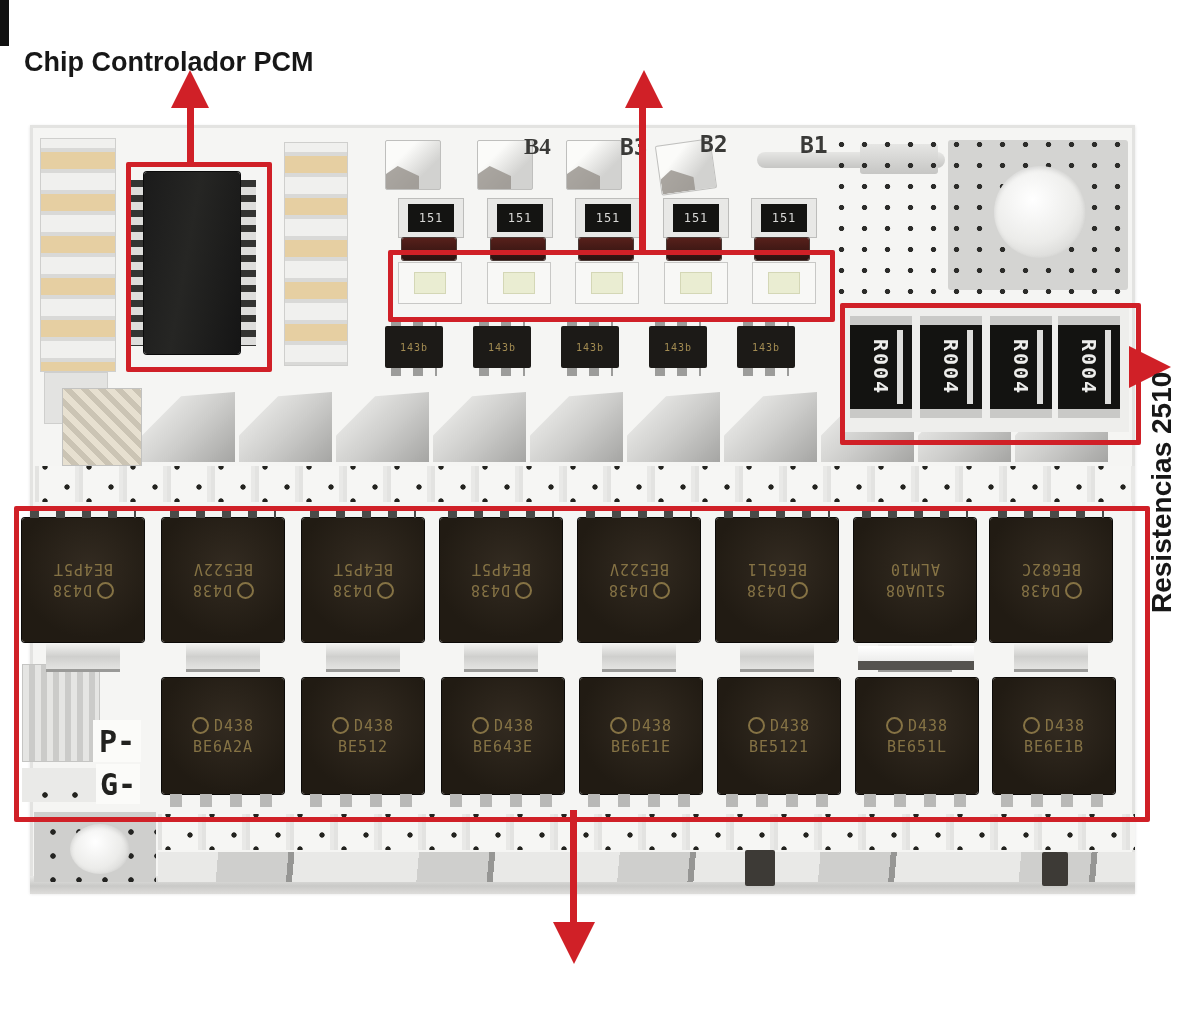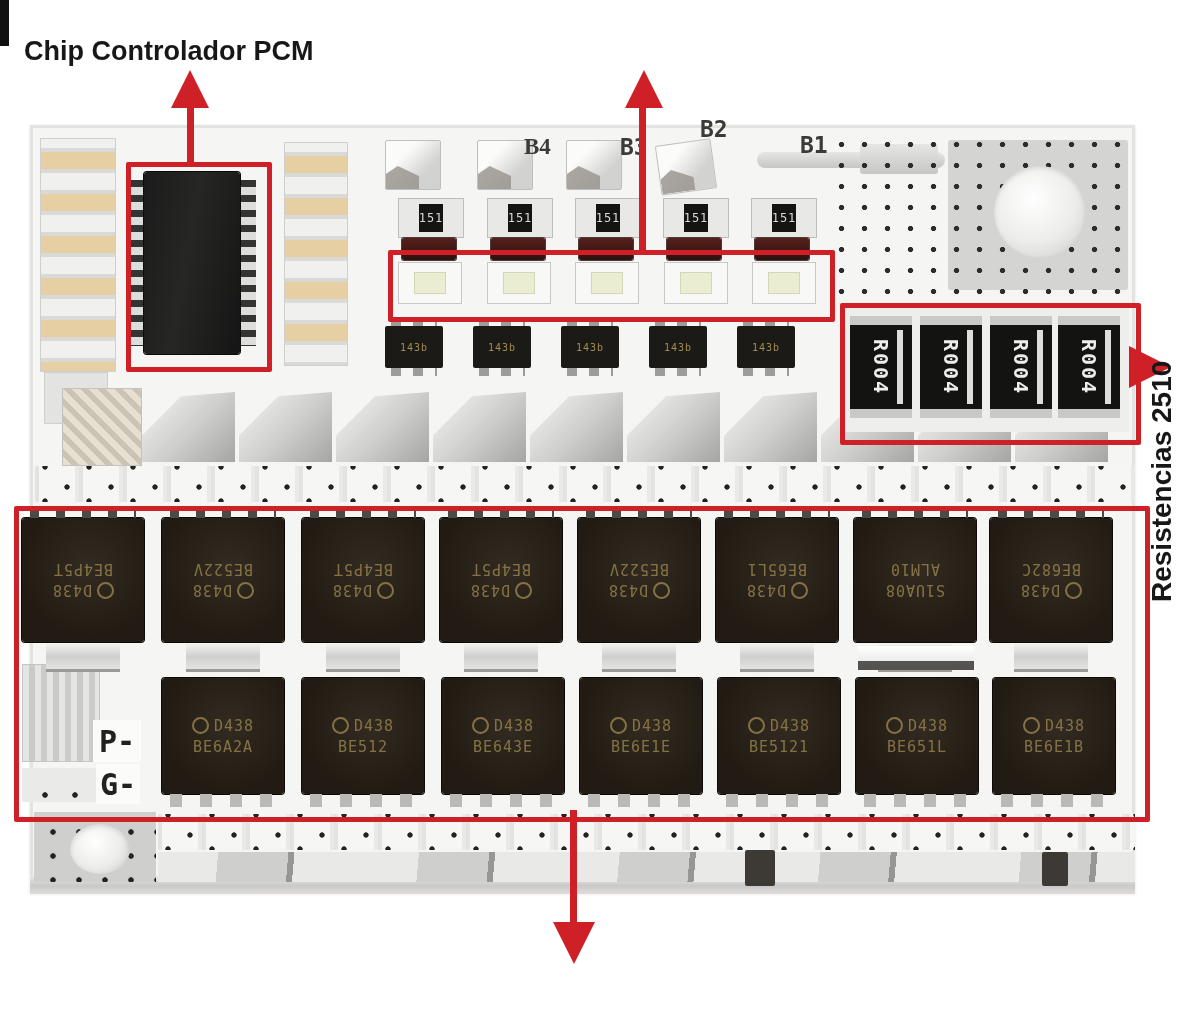--- a/index.html
+++ b/index.html
@@ -1,21 +1,21 @@
 <!DOCTYPE html>
 <html><head>
 <meta charset="utf-8">
 <style>
   html,body{margin:0;padding:0;background:#ffffff;}
   #canvas{position:relative;width:1200px;height:1020px;background:#ffffff;overflow:hidden;
           font-family:"Liberation Sans",sans-serif;}
   .abs{position:absolute;}
   
   .ann{position:absolute;font-weight:bold;color:#171717;z-index:60;white-space:nowrap;
-       font-family:"Liberation Sans",sans-serif;}
+       font-family:"Liberation Sans",sans-serif;margin-top:11px;}
   .vert{writing-mode:vertical-rl;transform:rotate(180deg);line-height:1;}
   .hbox{position:absolute;border:5px solid #d02027;z-index:55;border-radius:2px;}
   .stem{position:absolute;background:#d02027;z-index:56;}
   .tri{position:absolute;width:0;height:0;z-index:56;}
   .tri-up{border-left:19px solid transparent;border-right:19px solid transparent;border-bottom:38px solid #d02027;}
   .tri-down{border-left:21px solid transparent;border-right:21px solid transparent;border-top:42px solid #d02027;}
   .tri-right{border-top:21px solid transparent;border-bottom:21px solid transparent;border-left:42px solid #d02027;}
   
   #boardwrap{position:absolute;inset:0;z-index:1;filter:blur(0.35px);}
   .board{position:absolute;left:30px;top:125px;width:1105px;height:768px;background:#f5f5f3;
@@ -30,21 +30,21 @@
           background:linear-gradient(100deg,#1b1b1b,#262624 45%,#151515);box-shadow:0 0 0 1px #0b0b0b;}
   .spad{position:absolute;width:54px;height:48px;border:1px solid #bfbfbd;border-radius:2px;
         background:linear-gradient(135deg,#fbfbf9 30%,#d2d2d0 70%);overflow:hidden;}
   .spad::after{content:"";position:absolute;left:0;bottom:0;width:62%;height:48%;
         background:#96918b;clip-path:polygon(0 100%,100% 100%,100% 45%,35% 0,0 35%);opacity:.8;}
   .trace{position:absolute;background:linear-gradient(180deg,#e6e6e4,#c6c6c4);border-radius:8px;}
   .celllbl{position:absolute;font-family:"DejaVu Sans Mono",monospace;font-weight:bold;
            font-size:23px;color:#3a3a38;z-index:6;}
   .res151{position:absolute;top:198px;width:64px;height:38px;background:#e8e8e6;border:1px solid #bdbdbb;
           display:flex;align-items:center;justify-content:center;}
-  .res151 .blk{width:24px;height:28px;background:#141412;color:#d8d8d6;display:flex;align-items:center;
+  .res151 .blk{width:46px;height:28px;background:#141412;color:#d8d8d6;display:flex;align-items:center;
           justify-content:center;font-family:"DejaVu Sans Mono",monospace;font-size:12px;letter-spacing:1px;}
   .ledred{position:absolute;top:238px;width:54px;height:22px;border-radius:2px;
           background:linear-gradient(180deg,#57201b,#2c1210);box-shadow:0 0 0 1px #4a3a36;}
   .ledpkg{position:absolute;top:262px;width:62px;height:40px;background:#f8f8f6;border:1px solid #c8c8c6;
           display:flex;align-items:center;justify-content:center;}
   .ledpkg::after{content:"";width:30px;height:20px;background:#eaedd2;border:1px solid #d4d7b6;}
   .sot{position:absolute;top:326px;width:58px;height:42px;background:#1c1a17;border-radius:2px;
        display:flex;align-items:center;justify-content:center;color:#a38c52;
        font-family:"DejaVu Sans Mono",monospace;font-size:10px;letter-spacing:1px;}
   .sot::before,.sot::after{content:"";position:absolute;left:6px;right:6px;height:8px;
@@ -129,21 +129,21 @@
 
     <div class="spad" style="left:385px;top:140px;"></div>
     <div class="spad" style="left:477px;top:140px;"></div>
     <div class="spad" style="left:566px;top:140px;"></div>
     <div class="spad" style="left:658px;top:142px;transform:rotate(-8deg);"></div>
     <div class="trace" style="left:757px;top:152px;width:188px;height:16px;"></div>
     <div class="trace" style="left:860px;top:144px;width:78px;height:30px;border-radius:3px;"></div>
 
     <div class="celllbl" style="left:524px;top:134px;font-family:Liberation Serif, serif;">B4</div>
     <div class="celllbl" style="left:620px;top:134px;">B3</div>
-    <div class="celllbl" style="left:700px;top:116px;">B2</div>
+    <div class="celllbl" style="left:700px;top:131px;">B2</div>
     <div class="celllbl" style="left:800px;top:132px;">B1</div>
 
     <div class="res151" style="left:398px;">
         <div class="blk">151</div>
       </div>
     <div class="res151" style="left:487px;">
         <div class="blk">151</div>
       </div>
     <div class="res151" style="left:575px;">
         <div class="blk">151</div>

